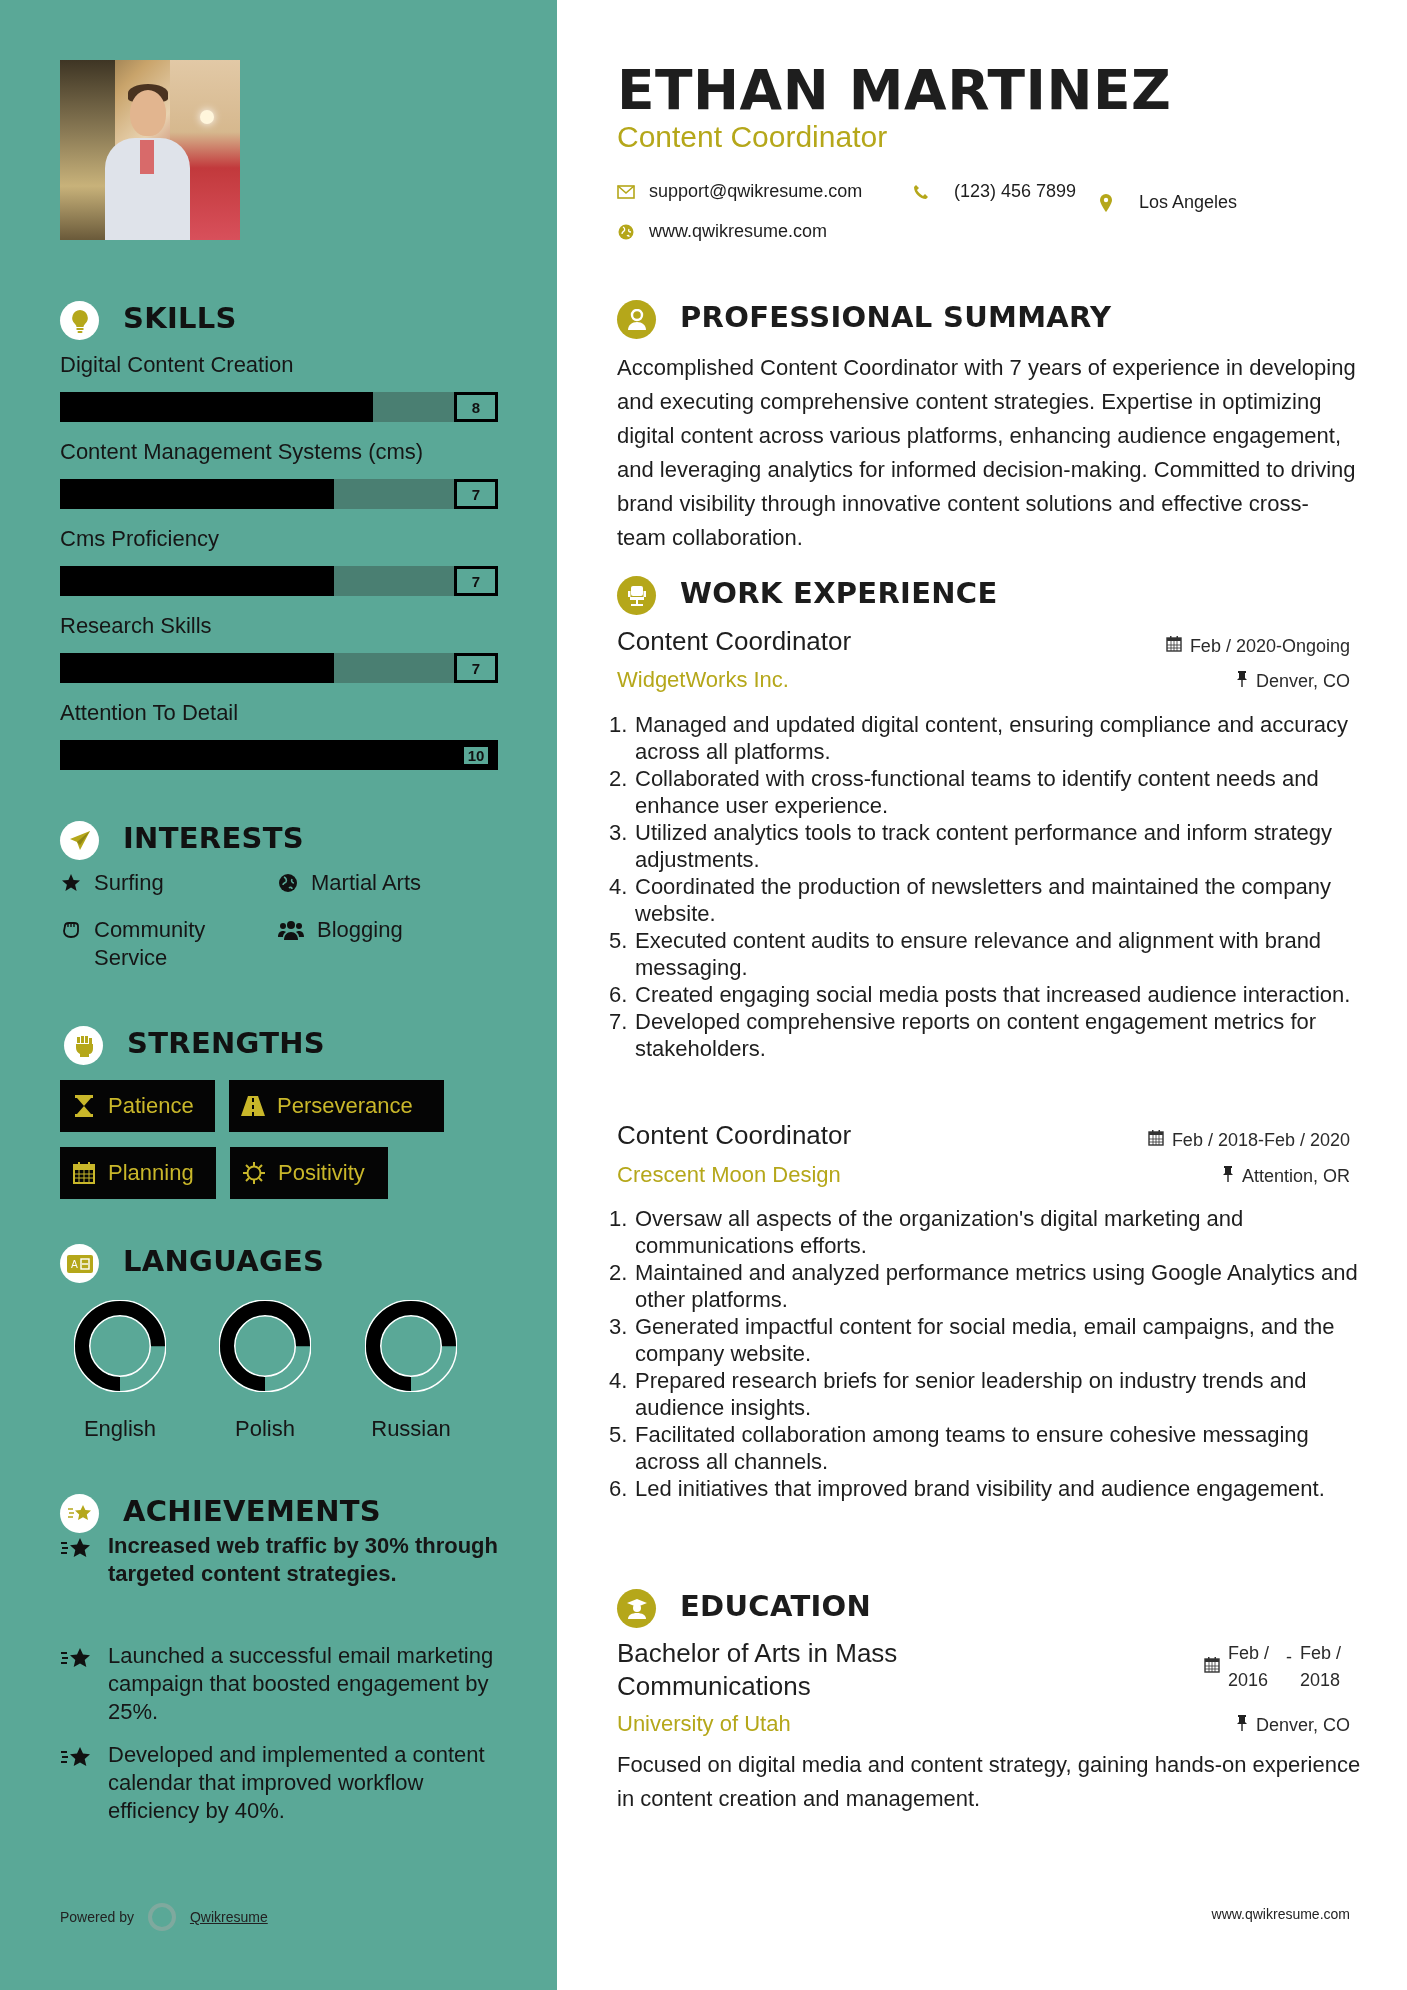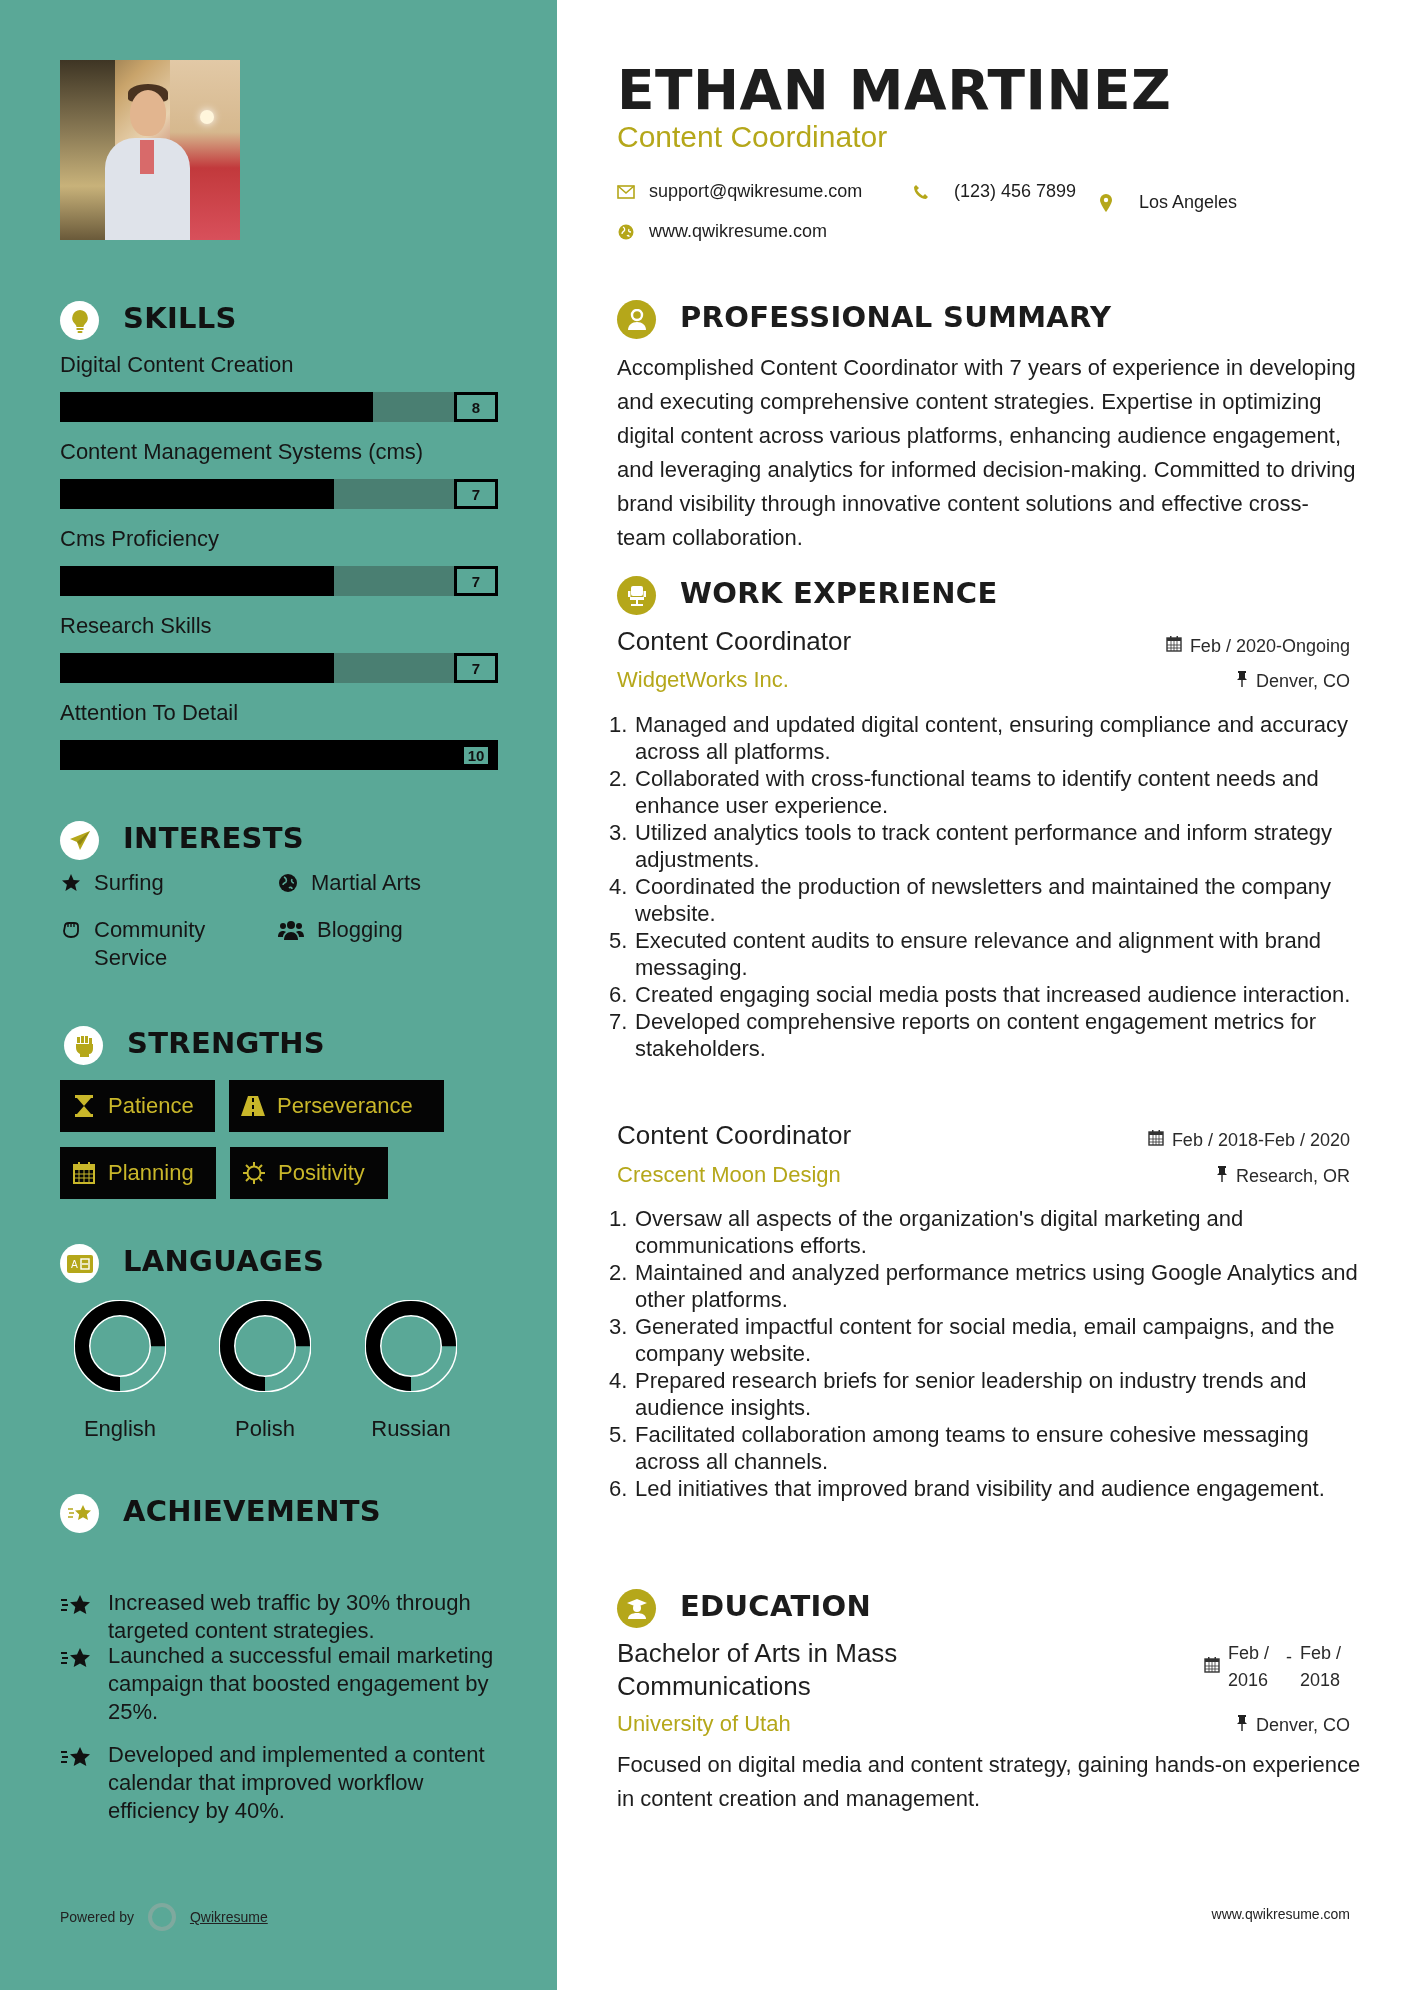--- a/index.html
+++ b/index.html
@@ -286,21 +286,21 @@
   <div class="sec-head" style="left:60px; top:1494px;">
     <span class="sec-icon">
       <svg width="26" height="22" viewBox="0 0 26 22">
           <path d="M16 2l2.4 5 5.6.6-4.2 3.8 1.2 5.6-5-2.8-5 2.8 1.2-5.6L8 7.6l5.6-.6z" fill="#b5a71a"></path>
           <path d="M1 6h5M2 10h5M1 14h5" stroke="#b5a71a" stroke-width="1.6"></path>
         </svg>
     </span>
     <span class="sec-title">ACHIEVEMENTS</span>
   </div>
 
-  <div class="ach" style="top:1589px;">
+  <div class="ach" style="top:1532px;font-weight:bold;">
     <span class="ico"><svg width="32" height="26" viewBox="0 0 32 26">
           <path d="M20 2l3 6.5 7 .7-5.3 4.7 1.6 7L20 17.4 13.7 21l1.6-7L10 9.2l7-.7z" fill="#111"></path>
           <path d="M1 7h6M2 12h6M1 17h6" stroke="#111" stroke-width="2"></path>
         </svg></span>
     <span class="ach-text">Increased web traffic by 30% through targeted content strategies.</span>
   </div>
   <div class="ach" style="top:1642px;">
     <span class="ico"><svg width="32" height="26" viewBox="0 0 32 26">
           <path d="M20 2l3 6.5 7 .7-5.3 4.7 1.6 7L20 17.4 13.7 21l1.6-7L10 9.2l7-.7z" fill="#111"></path>
           <path d="M1 7h6M2 12h6M1 17h6" stroke="#111" stroke-width="2"></path>
@@ -429,21 +429,21 @@
         </svg></span>
     <span>Feb / 2018-Feb / 2020</span>
   </div>
   <div class="job-company" style="top:1162px;">Crescent Moon Design</div>
   <div class="job-meta" style="top:1166px;">
     <span><svg width="12" height="16" viewBox="0 0 12 16">
           <rect x="2" y="0" width="8" height="2" fill="#222"></rect>
           <path d="M3 2h6v5l2 2H1l2-2z" fill="#222"></path>
           <rect x="5.3" y="9" width="1.4" height="7" fill="#222"></rect>
         </svg></span>
-    <span>Research, OR</span>
+    <span>Attention, OR</span>
   </div>
   <ol class="job-list" style="top:1205px;">
     <li><span class="num">1.</span><span>Oversaw all aspects of the organization's digital marketing and communications efforts.</span></li>
     <li><span class="num">2.</span><span>Maintained and analyzed performance metrics using Google Analytics and other platforms.</span></li>
     <li><span class="num">3.</span><span>Generated impactful content for social media, email campaigns, and the company website.</span></li>
     <li><span class="num">4.</span><span>Prepared research briefs for senior leadership on industry trends and audience insights.</span></li>
     <li><span class="num">5.</span><span>Facilitated collaboration among teams to ensure cohesive messaging across all channels.</span></li>
     <li><span class="num">6.</span><span>Led initiatives that improved brand visibility and audience engagement.</span></li>
   </ol>
 

